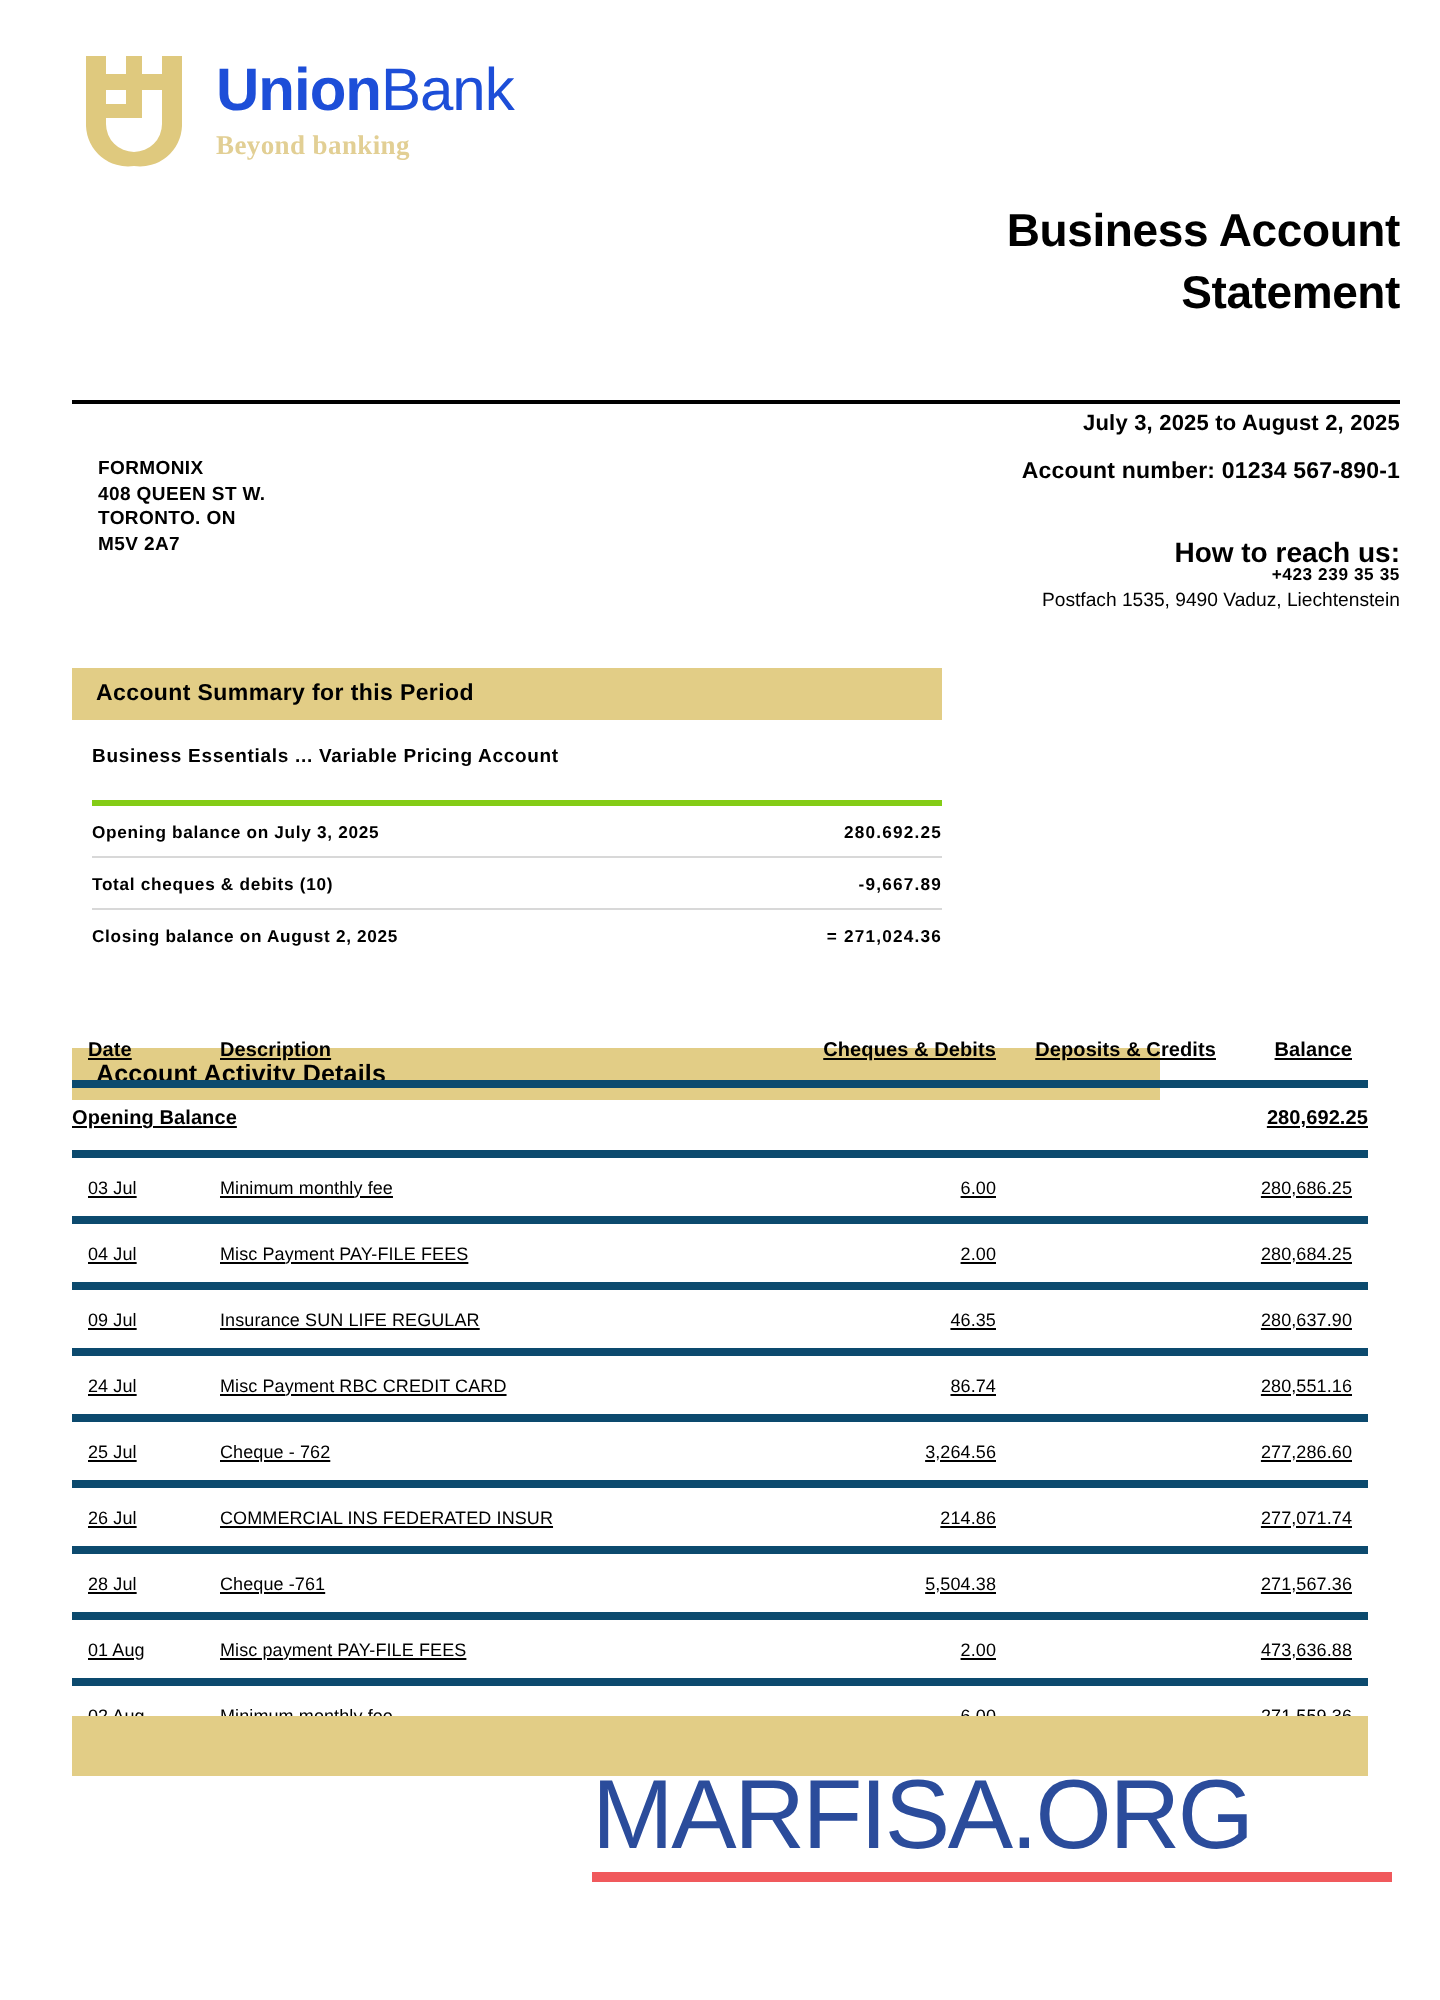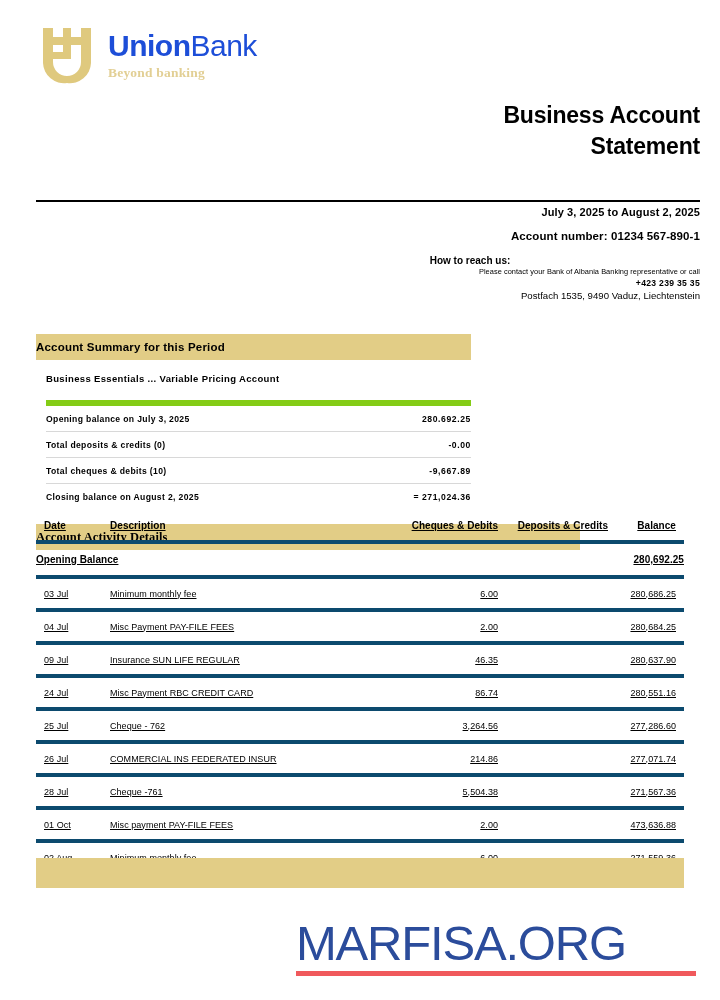--- a/index.html
+++ b/index.html
@@ -107,25 +107,24 @@
     line-height: 15px;
   }
   .acct-line {
     font-size: 11.5px;
     font-weight: bold;
     letter-spacing: 0.1px;
     line-height: 15px;
     margin-top: 9px;
   }
   .reach-title {
-    font-size: 10px;
-    font-weight: bold;
-    margin-top: 11px;
+    font-size: 14px;
+    font-weight: bold;
+    margin-top: 26px;
     line-height: 12px;
-    text-align: center;
   }
   .reach-line {
     font-size: 7.4px;
     line-height: 10.5px;
     letter-spacing: 0.05px;
   }
   .reach-phone {
     font-size: 8.6px;
     font-weight: bold;
     line-height: 11.5px;
@@ -135,38 +134,38 @@
     font-size: 9.6px;
     line-height: 13px;
   }
 
   
   .band {
     background: #e2cd86;
     height: 26px;
     display: flex;
     align-items: center;
+    padding-left: 12px;
     font-weight: bold;
   }
   .band-summary {
     position: absolute;
     left: 36px;
     top: 334px;
     width: 435px;
     font-size: 11.5px;
     letter-spacing: 0.2px;
   }
   .band-activity {
     position: absolute;
     left: 36px;
     top: 524px;
     width: 544px;
     font-size: 12.5px;
     letter-spacing: 0.1px;
-    font-family: Liberation Serif, serif;
   }
   .band-footer {
     position: absolute;
     left: 36px;
     top: 858px;
     width: 648px;
     height: 30px;
     background: #e2cd86;
   }
 
@@ -187,21 +186,21 @@
     border-collapse: collapse;
   }
   .summary-table td {
     font-size: 8.6px;
     font-weight: bold;
     letter-spacing: 0.35px;
     padding: 8px 0 7px 0;
     border-bottom: 1px solid #d8d8d8;
     white-space: nowrap;
   }
-  .summary-table tr:first-child td { border-top: 6px solid #84cc16; margin-top: 14px; }
+  .summary-table tr:first-child td { border-top: 3px solid #84cc16; margin-top: 14px; }
   .summary-table tr:last-child td { border-bottom: none; }
   .summary-table td.amt {
     text-align: right;
     letter-spacing: 0.6px;
   }
 
   
   .activity {
     position: absolute;
     left: 36px;
@@ -237,21 +236,21 @@
     font-weight: bold;
     padding: 10px 0;
   }
   .activity tr.opening td.c-bal { font-weight: bold; }
   .activity tr.last td { border-bottom: 1px solid #d5d5d5; }
 
   
   .watermark {
     position: absolute;
     left: 296px;
-    top: 916px;
+    top: 881px;
     width: 400px;
   }
   .wm-text {
     font-size: 49px;
     line-height: 54px;
     letter-spacing: -1.2px;
     color: #2b4c9b;
     white-space: nowrap;
   }
   .wm-rule {
@@ -289,45 +288,46 @@
     </div>
   </div>
 
   <div class="doc-title">
     <div>Business Account</div>
     <div>Statement</div>
   </div>
 
   <div class="top-rule"></div>
 
+  <div class="address">
+    <div>FORMONIX</div>
+    <div>408 QUEEN ST W.</div>
+    <div>TORONTO. ON</div>
+    <div>M5V 2A7</div>
+  </div>
 
   <div class="contact">
     <div class="period-line">July 3, 2025 to August 2, 2025</div>
     <div class="acct-line">Account number: 01234 567-890-1</div>
     <div class="reach-title">How to reach us:</div>
-    <div class="reach-line">Please contact your Bank of Albania Banking representative or call</div>
     <div class="reach-phone">+423 239 35 35</div>
     <div class="reach-addr">Postfach 1535, 9490 Vaduz, Liechtenstein</div>
   </div>
 
   <div class="band band-summary">
     <span>Account Summary for this Period</span>
   </div>
 
   <div class="summary-sub">Business Essentials ... Variable Pricing Account</div>
 
   <table class="summary-table">
     <tbody>
       <tr>
         <td>Opening balance on July 3, 2025</td>
         <td class="amt">280.692.25</td>
-      </tr>
-      <tr>
-        <td>Total deposits &amp; credits (0)</td>
-        <td class="amt">-0.00</td>
       </tr>
       <tr>
         <td>Total cheques &amp; debits (10)</td>
         <td class="amt">-9,667.89</td>
       </tr>
       <tr>
         <td>Closing balance on August 2, 2025</td>
         <td class="amt">= 271,024.36</td>
       </tr>
     </tbody>
@@ -398,21 +398,21 @@
         <td class="c-bal">277,071.74</td>
       </tr>
       <tr>
         <td class="c-date">28 Jul</td>
         <td class="c-desc">Cheque -761</td>
         <td class="c-deb">5,504.38</td>
         <td class="c-cred"></td>
         <td class="c-bal">271,567.36</td>
       </tr>
       <tr>
-        <td class="c-date">01 Oct</td>
+        <td class="c-date">01 Aug</td>
         <td class="c-desc">Misc payment PAY-FILE FEES</td>
         <td class="c-deb">2.00</td>
         <td class="c-cred"></td>
         <td class="c-bal">473,636.88</td>
       </tr>
       <tr class="last">
         <td class="c-date">02 Aug</td>
         <td class="c-desc">Minimum monthly fee</td>
         <td class="c-deb">6.00</td>
         <td class="c-cred"></td>

